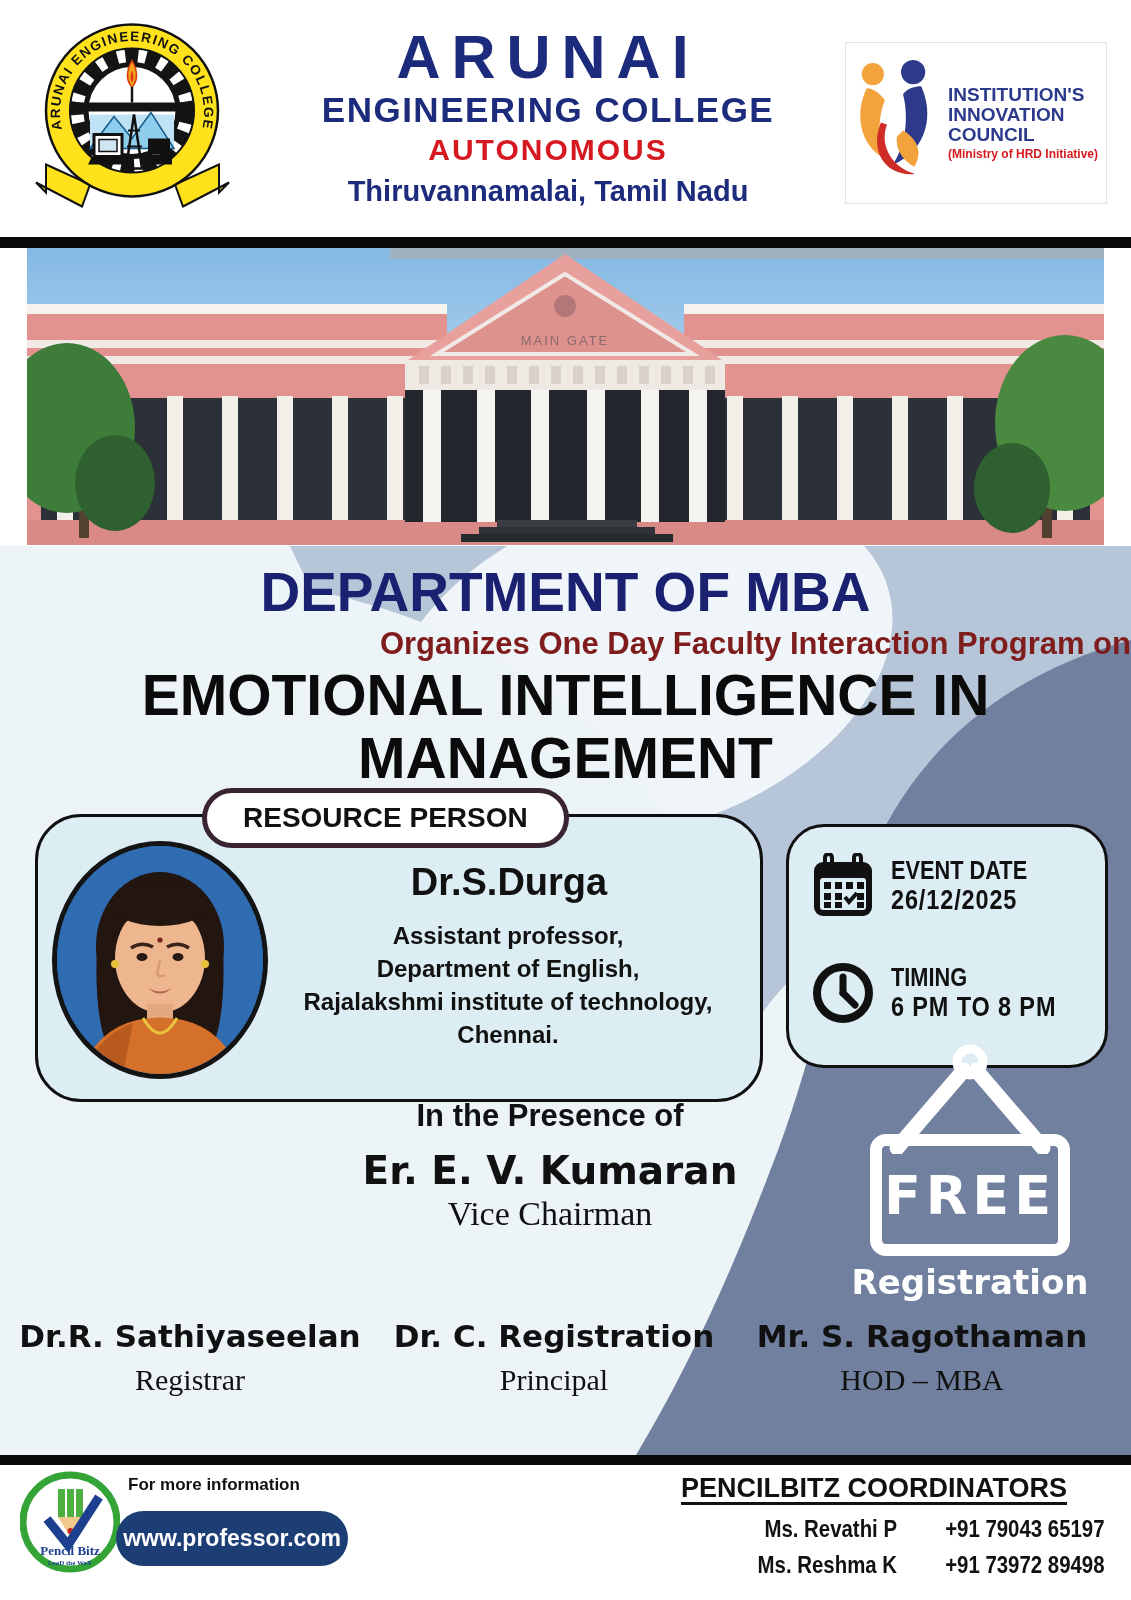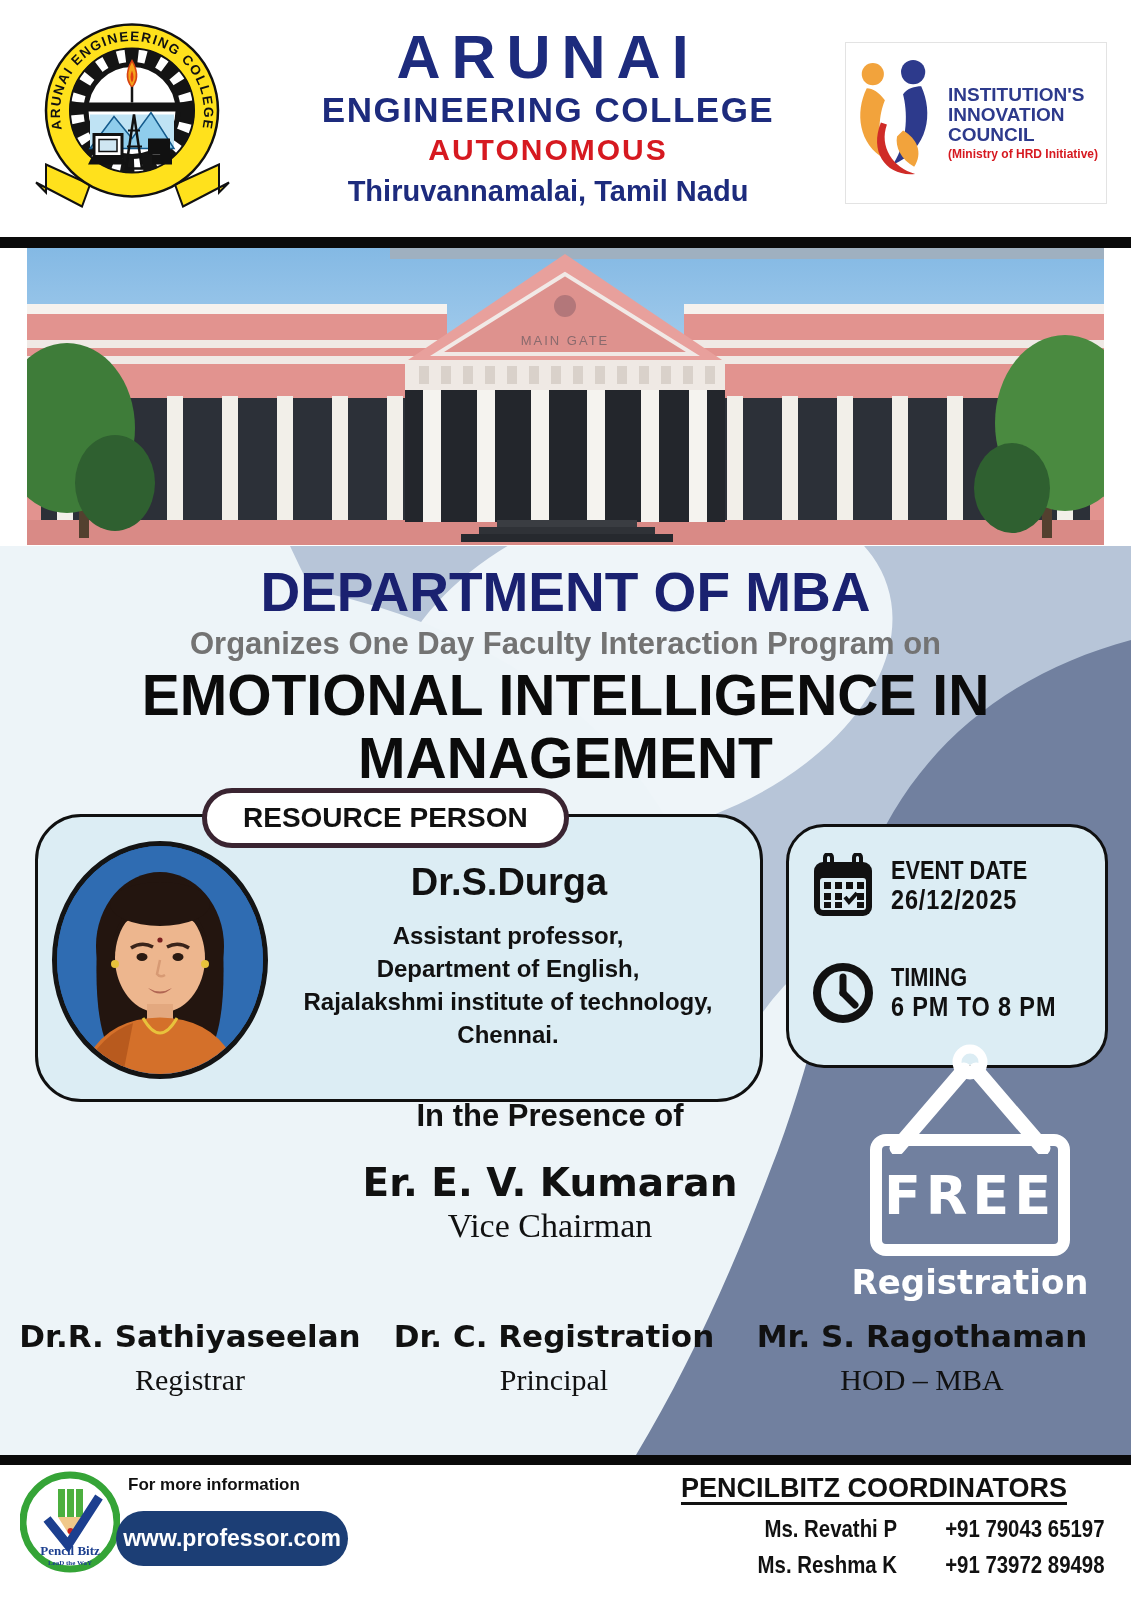--- a/index.html
+++ b/index.html
@@ -24,21 +24,21 @@
   .bar{left:0;width:1131px;height:11px;background:#0a0a0a;}
 
   
   .photo-strip{left:0;top:248px;width:1131px;height:386px;background:#fff;}
   .photo{left:27px;top:0;width:1077px;height:297px;overflow:hidden;}
 
   
   .body{left:0;top:546px;width:1131px;height:909px;background:#edf4f8;overflow:hidden;}
   .blobs{left:0;top:0;width:1131px;height:909px;}
   .dept{left:0;top:14px;width:1131px;font-size:55px;font-weight:900;color:#1a2170;z-index:2;}
-  .organizes{left:0;top:80px;width:1131px;font-size:31px;font-weight:800;color:#737373;z-index:2;}
+  .organizes{left:0;top:80px;width:1131px;font-size:31px;font-weight:800;color:#7f1d1d;z-index:2;text-align:right;}
   .program{left:0;top:118px;width:1131px;font-size:57px;line-height:63px;font-weight:900;color:#0b0b0b;z-index:2;}
 
   .rp-badge{left:202px;top:242px;padding:9px 36px;background:#fff;border:5px solid #3a2431;
             border-radius:44px;font-size:28px;font-weight:800;color:#111;z-index:4;}
   .rp-card{left:35px;top:268px;width:722px;height:282px;background:#dcedf4;border:3px solid #101010;
            border-radius:46px;z-index:3;}
   .portrait{left:14px;top:24px;width:206px;height:228px;border:5px solid #141414;border-radius:50%;
             overflow:hidden;background:#2f6cb2;}
   .rp-name{left:232px;top:44px;width:478px;font-size:38px;font-weight:800;z-index:2;}
   .rp-details{left:224px;top:102px;width:492px;font-size:24px;font-weight:800;line-height:33px;z-index:2;}
@@ -53,21 +53,21 @@
 
   .free{left:845px;top:498px;width:250px;height:300px;z-index:3;}
   .free-board{position:absolute;left:25px;top:90px;width:176px;height:98px;border:12px solid #fff;
               border-radius:16px;display:flex;align-items:center;justify-content:center;}
   .free-word{font-size:54px;font-weight:800;color:#fff;letter-spacing:5px;font-family:"DejaVu Sans",sans-serif;}
   .free-reg{position:absolute;left:-20px;top:218px;width:290px;text-align:center;font-size:34px;
             font-weight:800;color:#fff;font-family:"DejaVu Sans",sans-serif;}
 
   .presence{left:150px;top:552px;width:800px;z-index:2;}
   .pr-head{font-size:31px;font-weight:800;}
-  .pr-name{font-size:39px;font-weight:900;margin-top:26px;font-family:"DejaVu Sans",sans-serif;text-align:center;}
+  .pr-name{font-size:39px;font-weight:900;margin-top:14px;font-family:"DejaVu Sans",sans-serif;text-align:center;}
   .pr-title{font-size:34px;margin-top:2px;font-family:"Liberation Serif",serif;}
 
   .dig{top:772px;z-index:2;}
   .dig-name{font-size:31px;font-weight:900;font-family:"DejaVu Sans",sans-serif;}
   .dig-title{font-size:30px;margin-top:9px;font-family:"Liberation Serif",serif;}
 
   
   .footer{left:0;top:1465px;width:1131px;height:135px;background:#fff;}
   .f-info{left:128px;top:10px;font-size:17px;font-weight:700;}
   .f-pill{left:116px;top:46px;width:232px;height:55px;background:#1c3e75;border-radius:30px;

